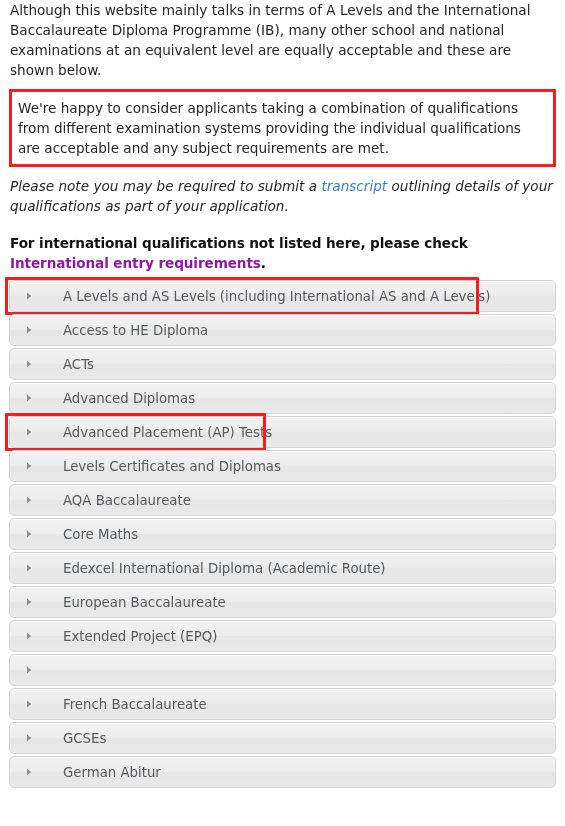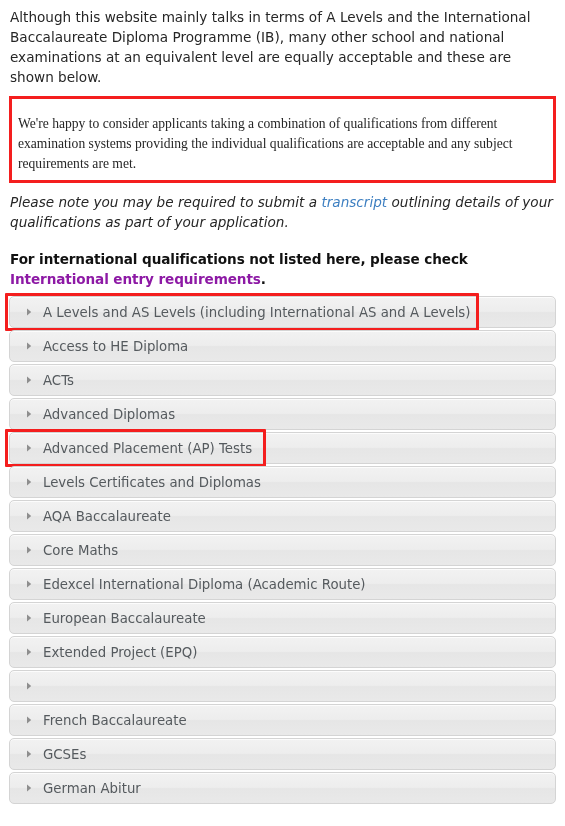--- a/index.html
+++ b/index.html
@@ -26,30 +26,28 @@
   
   .para {
     font-size: 13.6px;
     line-height: 20px;
     color: #262626;
     margin: 0;
     padding: 0 1px;
   }
 
   .intro-para {
-    padding-top: 7px;
   }
 
   .highlight-box {
     position: relative;
     margin-top: 9px;
-    padding: 15px 5px 6px 5px;
+    padding: 6px 5px 6px 5px;
     border: 3px solid #f41e1e;
     background: #ffffff;
-    font-family: Liberation Serif, serif;
   }
   .highlight-box .para { line-height: 20px; }
 
   .note-para {
     font-style: italic;
     margin-top: 9px;
     color: #262626;
   }
   .note-para .lnk {
     color: #3d7fc1;
@@ -80,20 +78,21 @@
     position: relative;
     height: 32px;
     margin-bottom: 2px;
     border: 1px solid #d4d4d4;
     border-radius: 5px;
     background: linear-gradient(to bottom, #f2f2f2 0%, #ededed 48%, #e6e6e6 52%, #e9e9e9 100%);
     display: flex;
     align-items: center;
     cursor: pointer;
     box-shadow: 0 1px 0 rgba(255,255,255,0.75) inset;
+    gap: 20px;
   }
 
   .acc-arrow {
     width: 10px;
     height: 10px;
     margin-left: 14px;
     margin-right: 9px;
     flex: 0 0 auto;
     display: block;
   }

